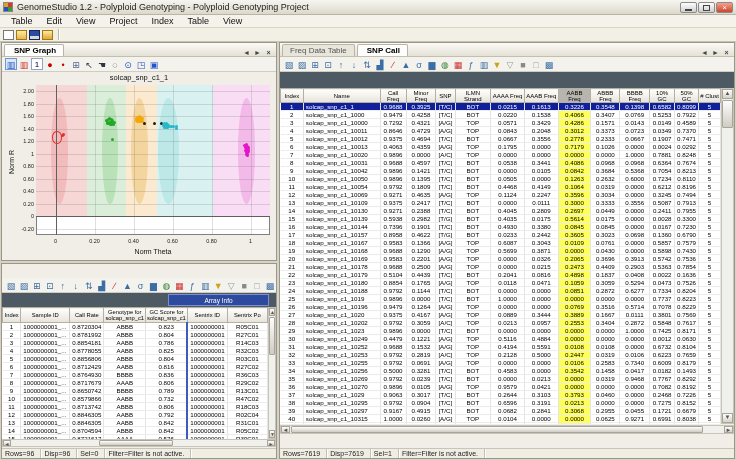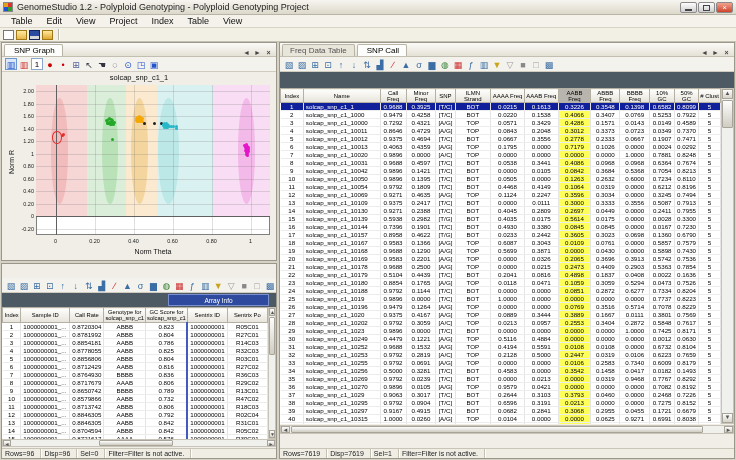--- a/index.html
+++ b/index.html
@@ -35,21 +35,21 @@
   
   .panel { position:absolute; background:#f0eee6; border:1px solid #9a968a; }
   #snp-graph-panel  { left:1px;  top:42px;  width:276px; height:219px; }
   #samples-panel    { left:1px;  top:263px; width:276px; height:196px; }
   #snp-table-panel  { left:279px; top:42px; width:456px; height:417px; }
 
   .tabbar { position:absolute; left:0; top:0; right:0; height:14px;
     background:linear-gradient(#fbfaf6,#e4e1d6); border-bottom:1px solid #c2beb0; display:flex; align-items:flex-end; }
   .tab { font-size:8px; padding:1px 7px 1px; color:#555; border:1px solid #b8b4a6; border-bottom:none;
     background:#e8e5da; margin-left:2px; border-radius:2px 2px 0 0; height:12px; line-height:10px; white-space:nowrap; }
-  .tab.active { background:#fdfdfb; color:#000; font-weight:normal;padding-left:9px; }
+  .tab.active { background:#fdfdfb; color:#000; font-weight:bold;padding-left:9px; }
   .tabctrl { margin-left:auto; display:flex; align-items:center; gap:2px; padding-right:3px; }
   .tabctrl span { font-size:7px; color:#444; width:9px; text-align:center; }
 
   .ptoolbar { position:absolute; left:0; top:14px; right:0; height:15px; background:#f4f2ec;
     border-bottom:1px solid #d0ccc0; display:flex; align-items:center; gap:1px; padding-left:3px; overflow:hidden; }
   .tbicon { width:12px; height:12px; font-size:9px; line-height:12px; text-align:center; border:1px solid transparent; }
   .tbicon.boxed { border:1px solid #8aa6cc; background:#fff; font-size:8px; }
   .tbicon.sel { border:1px solid #6f98d2; background:#dce8f8; }
 
   

